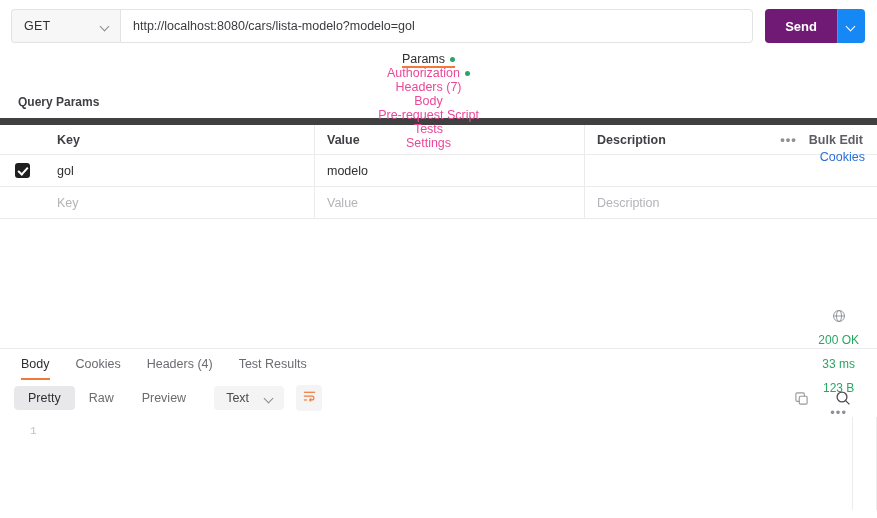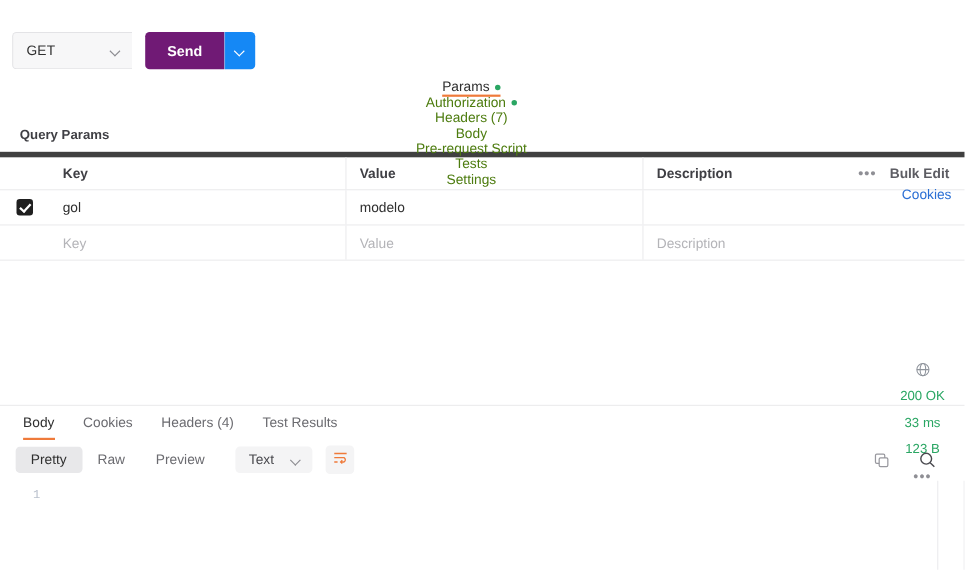--- a/index.html
+++ b/index.html
@@ -4,21 +4,21 @@
 <style>
   * { box-sizing: border-box; margin: 0; padding: 0; }
   html, body {
     width: 877px; height: 518px;
     background: #ffffff;
     font-family: "Liberation Sans", sans-serif;
     font-size: 12px;
     color: #2f2f2f;
     overflow: hidden;
   }
-  .app { position: relative; width: 877px; height: 430px; background:#fff;margin-top:20px; }
+  .app { position: relative; width: 877px; height: 430px; background:#fff; }
 
   
   .urlbar { display: flex; align-items: center; padding: 9px 12px 9px 11px; height: 52px; }
   .method-select {
     display: flex; align-items: center; justify-content: space-between;
     width: 109px; height: 34px;
     background: #f7f7f8; border: 1px solid #e3e3e6;
     border-right: none;
     border-radius: 4px 0 0 4px;
     padding: 0 10px 0 12px;
@@ -63,37 +63,37 @@
   .req-tabs {
     display: flex; align-items: center;
     padding: 0 12px 0 18px; height: 30px;
     position: relative;
     flex-direction: column;
   }
   .rtab {
     position: relative; height: 30px;
     display: flex; align-items: center; gap: 5px;
     margin-right: 26px;
-    font-size: 12.5px; color: #4d7c0f;
+    font-size: 12.5px; color: #ec4899;
     cursor: pointer; white-space: nowrap;
   }
   .rtab.active { color: #2f2f2f; }
   .rtab.active::after {
     content: ""; position: absolute; left: 0; right: 0; bottom: -2px;
     height: 2px; background: #ef7a3a;
   }
   .dot { width: 5px; height: 5px; border-radius: 50%; background: #2aa663; display:inline-block; }
   .cookies-link {
     margin-left: auto; font-size: 12.5px; color: #2b6fd4; cursor: pointer;
   }
 
   
   .qp-title { padding: 13px 0 9px 18px; font-size: 12px; color: #3f3f44; font-weight: bold; }
 
-  .ptable { width: 877px; border-top: 5px solid #404040; }
+  .ptable { width: 877px; border-top: 7px solid #404040; }
   .prow { display: flex; height: 32px; border-bottom: 1px solid #ebebed; }
   .prow.head { height: 30px; }
   .cell {
     display: flex; align-items: center;
     border-right: 1px solid #ebebed;
     padding: 0 12px;
     font-size: 12.5px;
     overflow: hidden;
   }
   .c-check { width: 45px; justify-content: center; border-right: none; padding: 0; }
@@ -172,20 +172,21 @@
 </head>
 <body>
 
 <div class="app">
 
   <div class="urlbar">
     <div class="method-select">
       <span class="method-label">GET</span>
       <span class="chev"></span>
     </div>
+    <input class="url-input" type="text" value="http://localhost:8080/cars/lista-modelo?modelo=gol" style="">
     <div class="send-wrap">
       <button class="send-btn">Send</button>
       <button class="send-caret">
         <span class="chev"></span>
       </button>
     </div>
   </div>
 
   <div class="req-tabs">
     <div class="rtab active">

